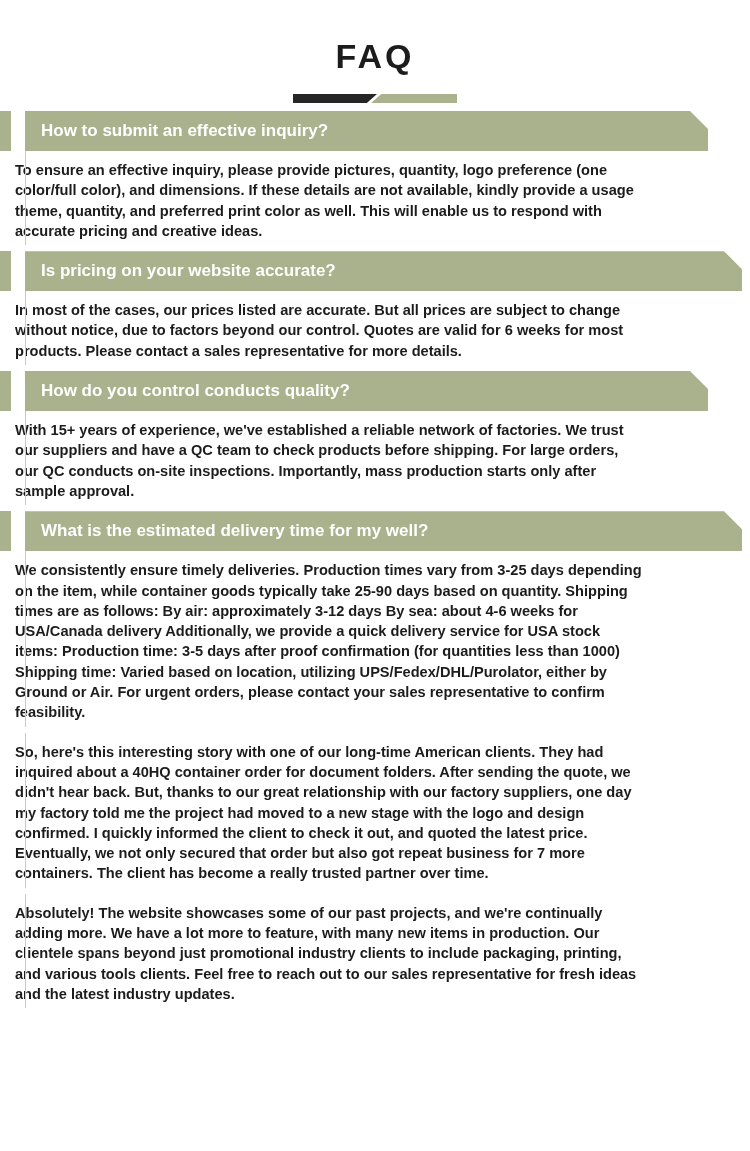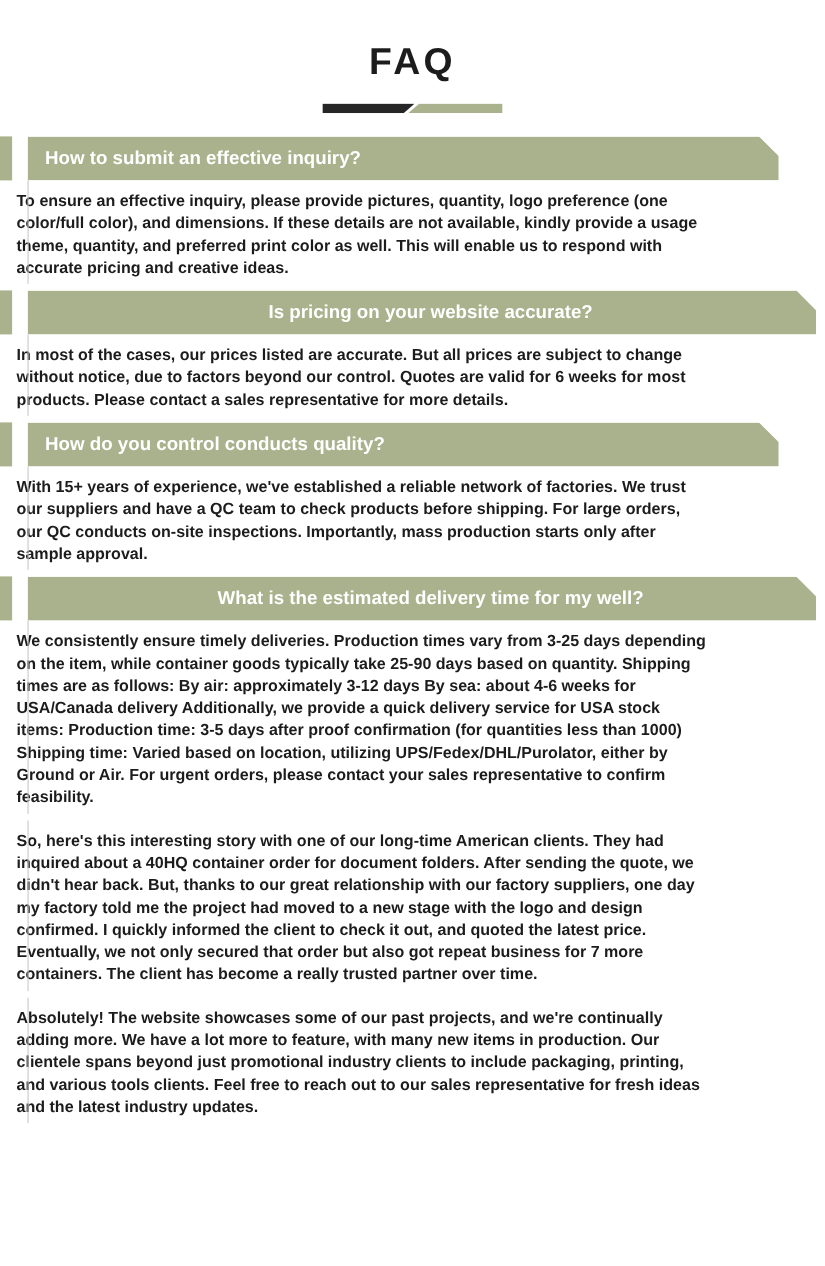--- a/index.html
+++ b/index.html
@@ -50,21 +50,21 @@
     top: 0;
     width: 86px;
     height: 9px;
     background: #a9b28c;
     -webkit-clip-path: polygon(12% 0, 100% 0, 100% 100%, 0 100%);
     clip-path: polygon(12% 0, 100% 0, 100% 100%, 0 100%);
   }
 
   
   .faq-list {
-    margin-top: 21px;
+    margin-top: 8px;
   }
   .faq-item {
     position: relative;
   }
 
   .q-row {
     position: relative;
     height: 40px;
     margin-bottom: 0;
   }
@@ -81,21 +81,21 @@
     left: 25px;
     top: 0;
     height: 40px;
     background: #a9b28c;
     -webkit-clip-path: polygon(0 0, calc(100% - 18px) 0, 100% 18px, 100% 100%, 0 100%);
     clip-path: polygon(0 0, calc(100% - 18px) 0, 100% 18px, 100% 100%, 0 100%);
     display: flex;
     align-items: center;
   }
   .q-bar.w-narrow { right: 42px; }
-  .q-bar.w-wide   { right: 8px; justify-content: center; }
+  .q-bar.w-wide   { right: 8px; }
 
   .q-text {
     color: #ffffff;
     font-size: 17px;
     font-weight: bold;
     padding-left: 16px;
     line-height: 20px;
     white-space: nowrap;
   }
 

